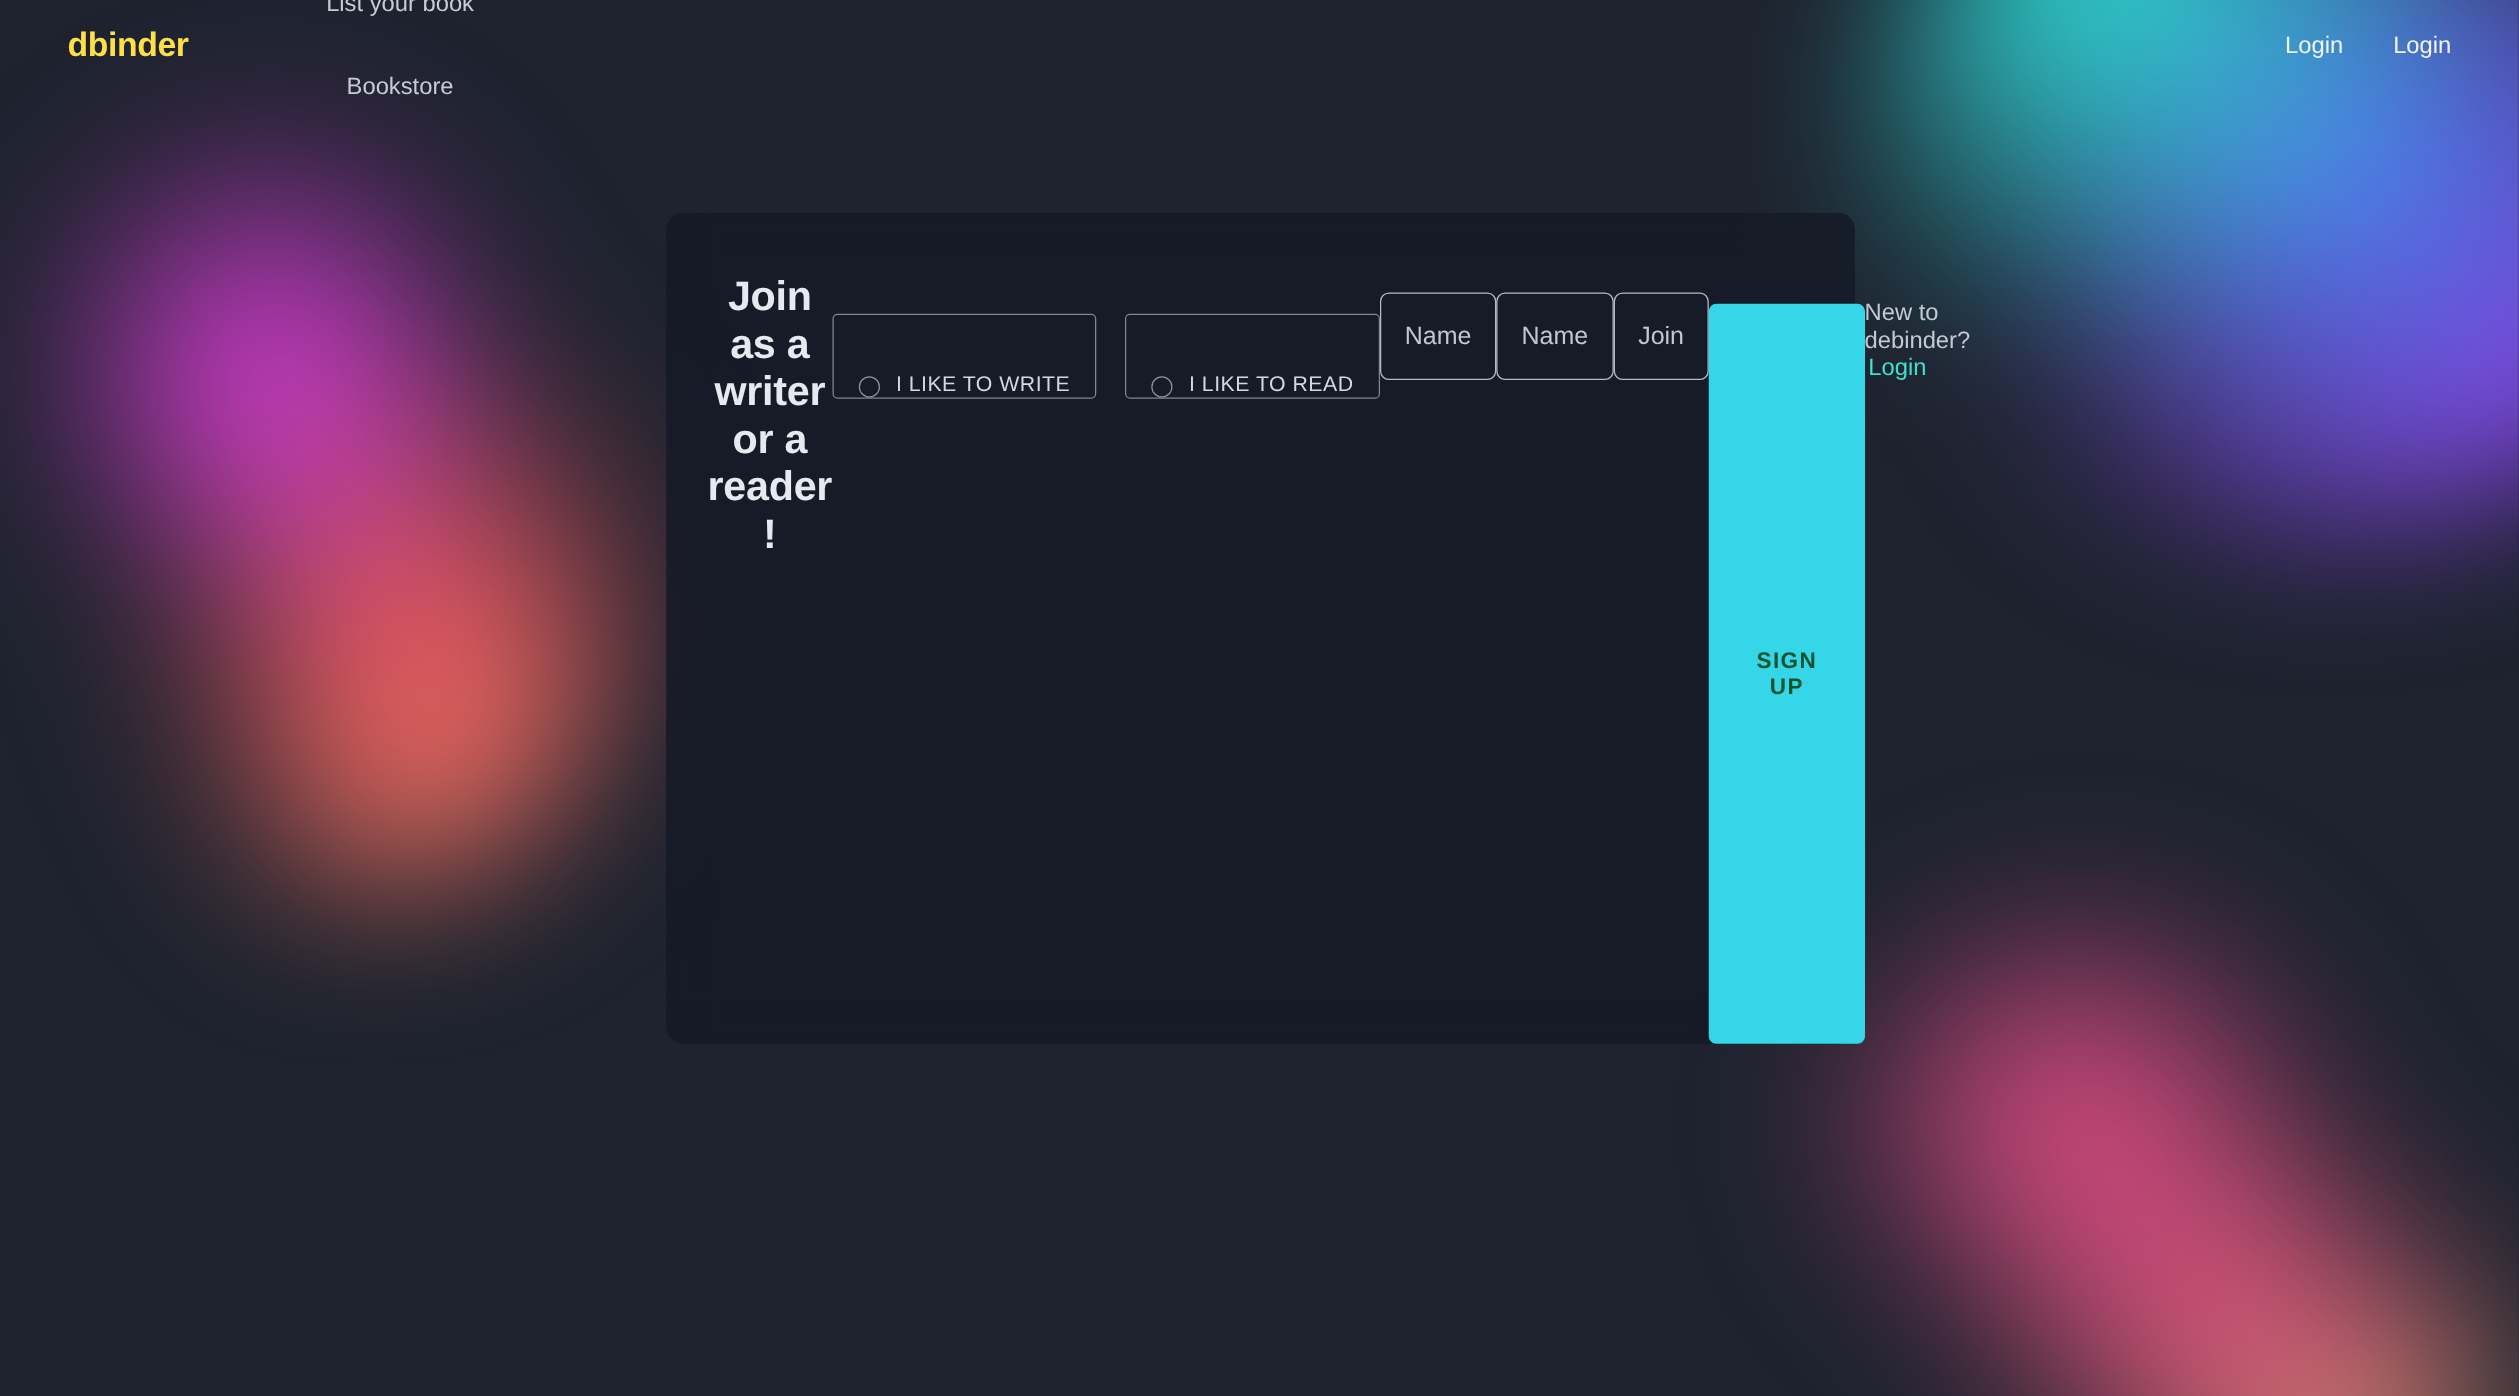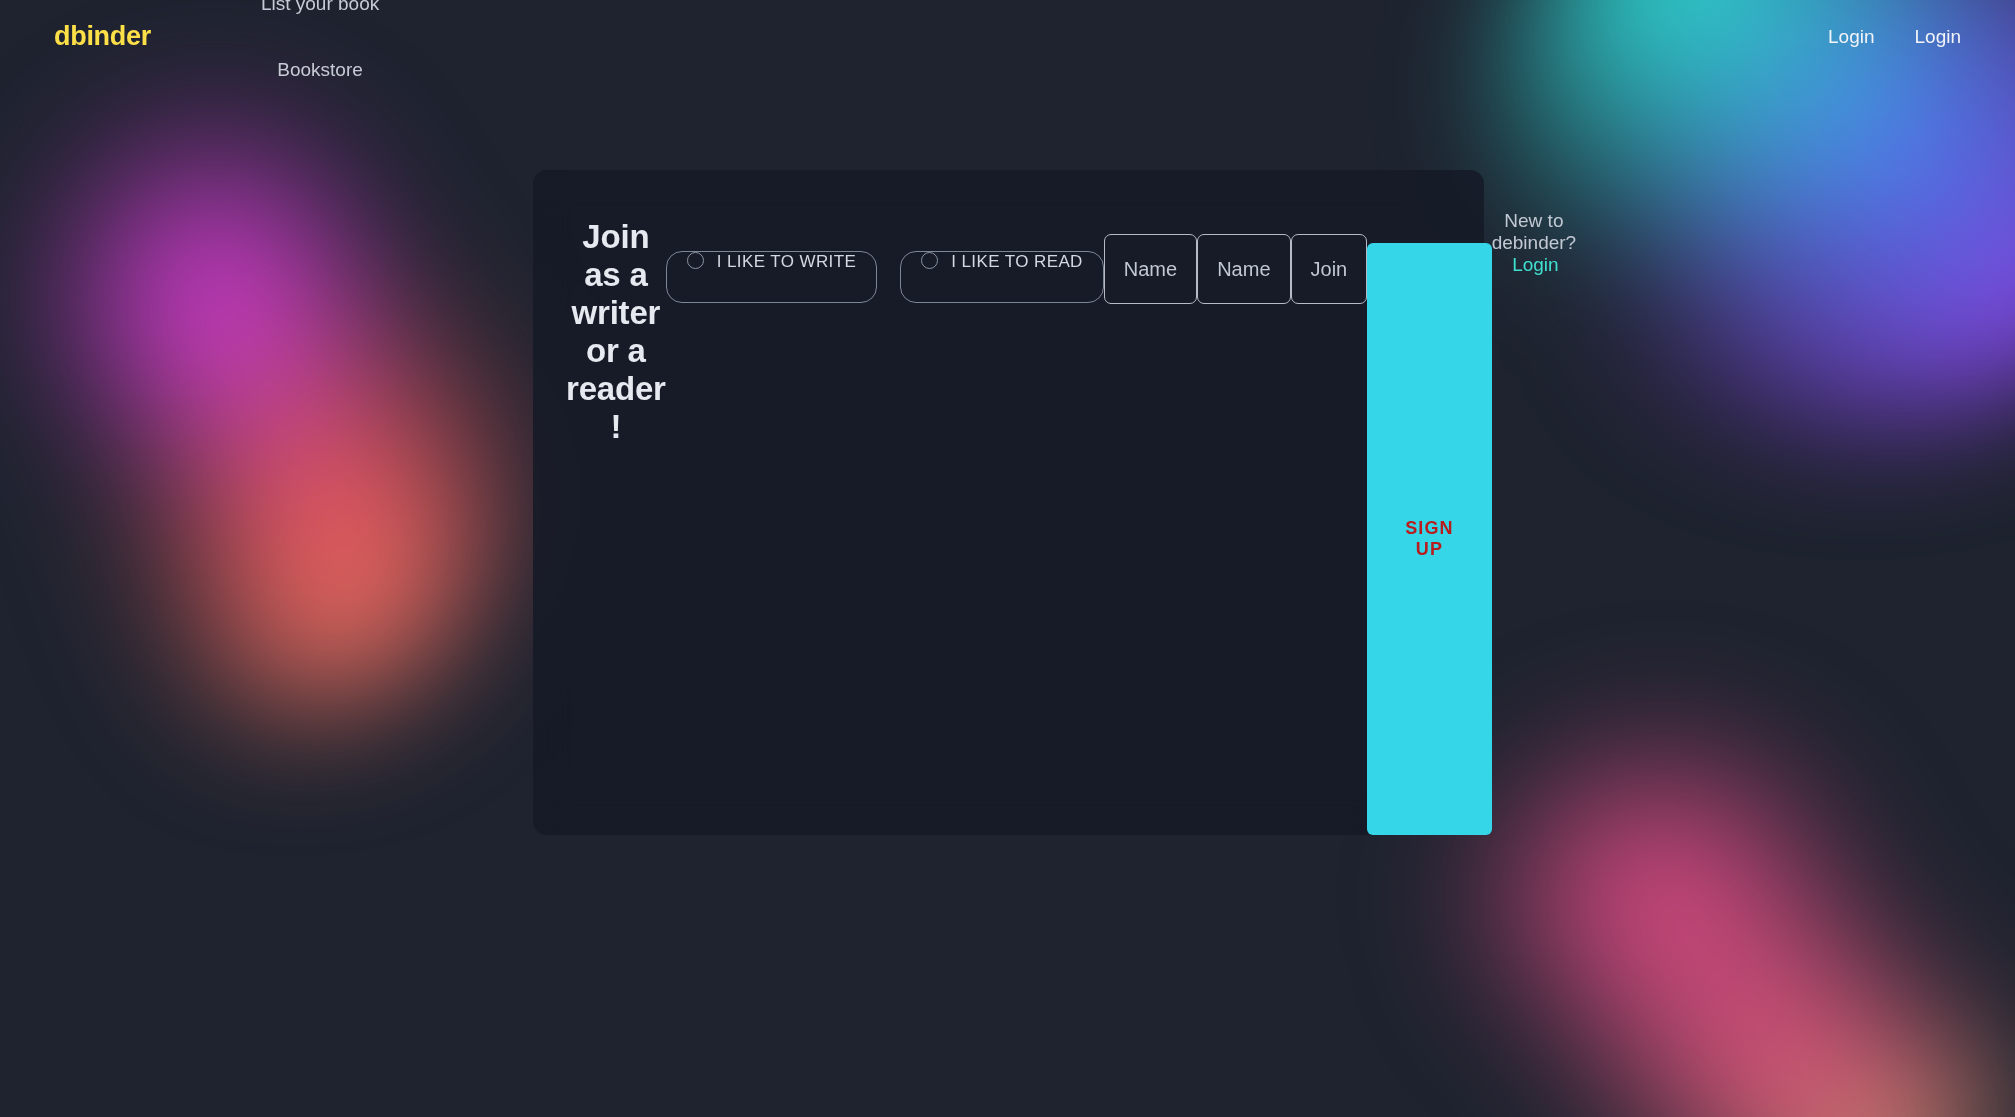--- a/index.html
+++ b/index.html
@@ -138,25 +138,25 @@
 
   
   #role-row {
     display:flex;
     gap:23px;
     margin-top:41px;
   }
 
   .role-option {
     flex:1;
-    height:52px;
+    height:68px;
     border:1.4px solid #7e8794;
-    border-radius:16px;
-    display:flex;
-    align-items:flex-start;
+    border-radius:4px;
+    display:flex;
+    align-items:flex-end;
     gap:13px;
     padding:0 20px;
     background:transparent;
     cursor:pointer;
   }
 
   .radio-ring {
     width:17px;
     height:17px;
     border-radius:50%;
@@ -191,34 +191,35 @@
 
   
   #signup-button-row {
     display:flex;
     justify-content:center;
     margin-top:33px;
   }
 
   #signup-button {
     background:#34d6e8;
-    color:#b91c1c;
+    color:#14532d;
     border:none;
     border-radius:6px;
     font-size:18px;
     font-weight:bold;
     letter-spacing:1.1px;
     padding:16px 38px;
     cursor:pointer;
     font-family:"Liberation Sans", sans-serif;
   }
 
   
   #card-footer {
-    text-align:center;
+    text-align:left;
+    margin-top:30px;
     font-size:19px;
     color:#c3c9d3;
   }
 
   #footer-login-link {
     color:#3fe0d0;
     text-decoration:none;
     margin-left:3px;
   }
 </style>

